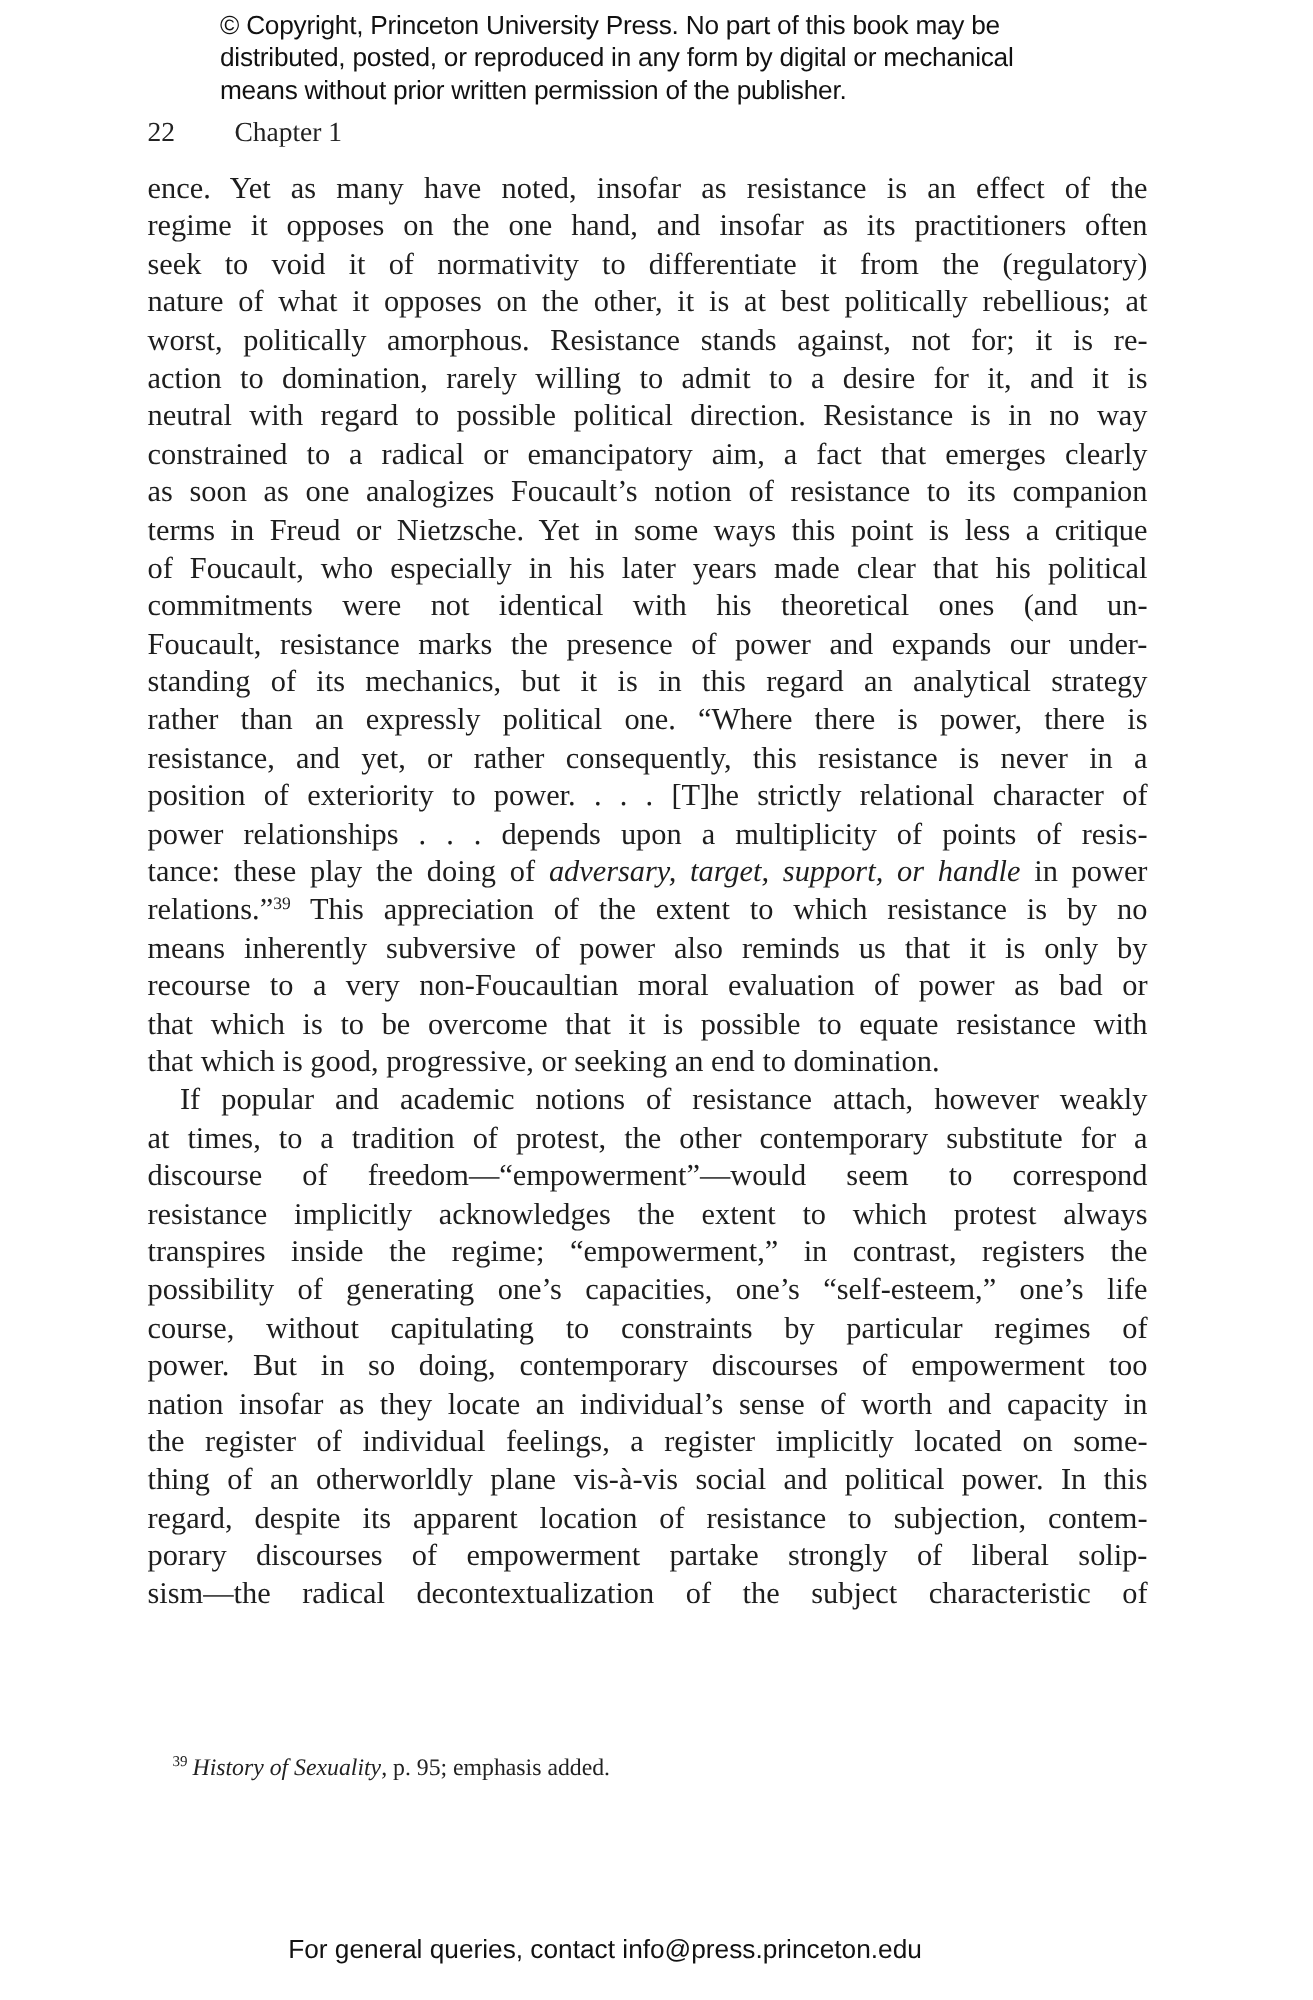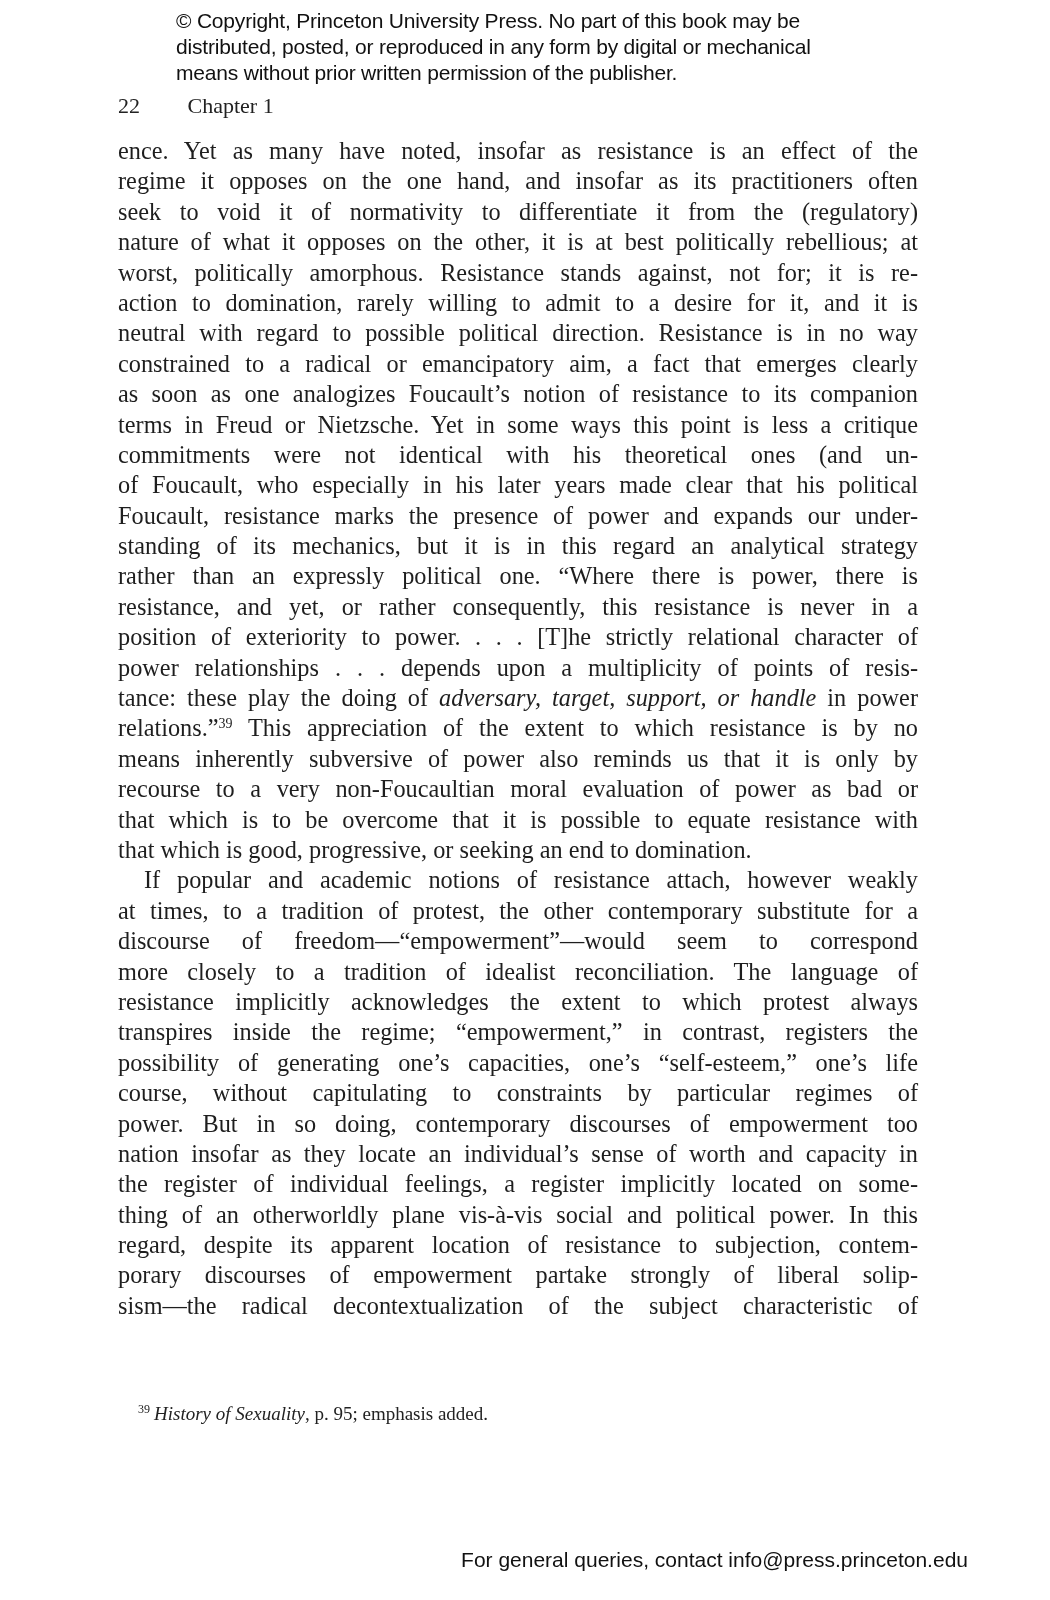--- a/index.html
+++ b/index.html
@@ -22,21 +22,21 @@
   .line.last { text-align-last: left; }
   .line.indent { padding-left: 26px; }
   .line .seg { display: inline; }
   sup.fn { font-size: 14px; vertical-align: 8px; line-height: 0; }
   .footnote {
     position: absolute; left: 138px; top: 1402px;
     font-family: "Liberation Serif", serif; font-size: 19px; color: #222;
   }
   .footnote sup { font-size: 12px; vertical-align: 7px; margin-right: 4px; }
   .footer {
-    position: absolute; left: 0; width: 968px; top: 1548px; text-align: right;
+    position: absolute; left: 0; width: 968px; top: 1548px; text-align: center;
     font-family: "Liberation Sans", sans-serif; font-size: 21px; color: #111;
   }
   i { font-style: italic; }
 </style>
 </head>
 <body>
 
 <div class="copyright">
   <div>© Copyright, Princeton University Press. No part of this book may be</div>
   <div>distributed, posted, or reproduced in any form by digital or mechanical</div>
@@ -52,38 +52,37 @@
   <span class="line">ence. Yet as many have noted, insofar as resistance is an effect of the</span>
   <span class="line">regime it opposes on the one hand, and insofar as its practitioners often</span>
   <span class="line">seek to void it of normativity to differentiate it from the (regulatory)</span>
   <span class="line">nature of what it opposes on the other, it is at best politically rebellious; at</span>
   <span class="line">worst, politically amorphous. Resistance stands against, not for; it is re-</span>
   <span class="line">action to domination, rarely willing to admit to a desire for it, and it is</span>
   <span class="line">neutral with regard to possible political direction. Resistance is in no way</span>
   <span class="line">constrained to a radical or emancipatory aim, a fact that emerges clearly</span>
   <span class="line">as soon as one analogizes Foucault’s notion of resistance to its companion</span>
   <span class="line">terms in Freud or Nietzsche. Yet in some ways this point is less a critique</span>
+  <span class="line">of Foucault, who especially in his later years made clear that his political</span>
   <span class="line">commitments were not identical with his theoretical ones (and un-</span>
-  <span class="line">of Foucault, who especially in his later years made clear that his political</span>
   <span class="line">Foucault, resistance marks the presence of power and expands our under-</span>
   <span class="line">standing of its mechanics, but it is in this regard an analytical strategy</span>
   <span class="line">rather than an expressly political one. “Where there is power, there is</span>
   <span class="line">resistance, and yet, or rather consequently, this resistance is never in a</span>
   <span class="line">position of exteriority to power. . . . [T]he strictly relational character of</span>
   <span class="line">power relationships . . . depends upon a multiplicity of points of resis-</span>
   <span class="line"><span class="seg">tance: these play the doing of </span><i>adversary, target, support, or handle</i><span class="seg"> in power</span></span>
   <span class="line"><span class="seg">relations.”</span><sup class="fn">39</sup><span class="seg"> This appreciation of the extent to which resistance is by no</span></span>
   <span class="line">means inherently subversive of power also reminds us that it is only by</span>
   <span class="line">recourse to a very non-Foucaultian moral evaluation of power as bad or</span>
   <span class="line">that which is to be overcome that it is possible to equate resistance with</span>
   <span class="line last">that which is good, progressive, or seeking an end to domination.</span>
   <span class="line indent">If popular and academic notions of resistance attach, however weakly</span>
   <span class="line">at times, to a tradition of protest, the other contemporary substitute for a</span>
   <span class="line">discourse of freedom—“empowerment”—would seem to correspond</span>
-  <span class="line">more closely to a tradition of idealist reconciliation. The language of</span>
   <span class="line">resistance implicitly acknowledges the extent to which protest always</span>
   <span class="line">transpires inside the regime; “empowerment,” in contrast, registers the</span>
   <span class="line">possibility of generating one’s capacities, one’s “self-esteem,” one’s life</span>
   <span class="line">course, without capitulating to constraints by particular regimes of</span>
   <span class="line">power. But in so doing, contemporary discourses of empowerment too</span>
   <span class="line">nation insofar as they locate an individual’s sense of worth and capacity in</span>
   <span class="line">the register of individual feelings, a register implicitly located on some-</span>
   <span class="line">thing of an otherworldly plane vis-à-vis social and political power. In this</span>
   <span class="line">regard, despite its apparent location of resistance to subjection, contem-</span>
   <span class="line">porary discourses of empowerment partake strongly of liberal solip-</span>

